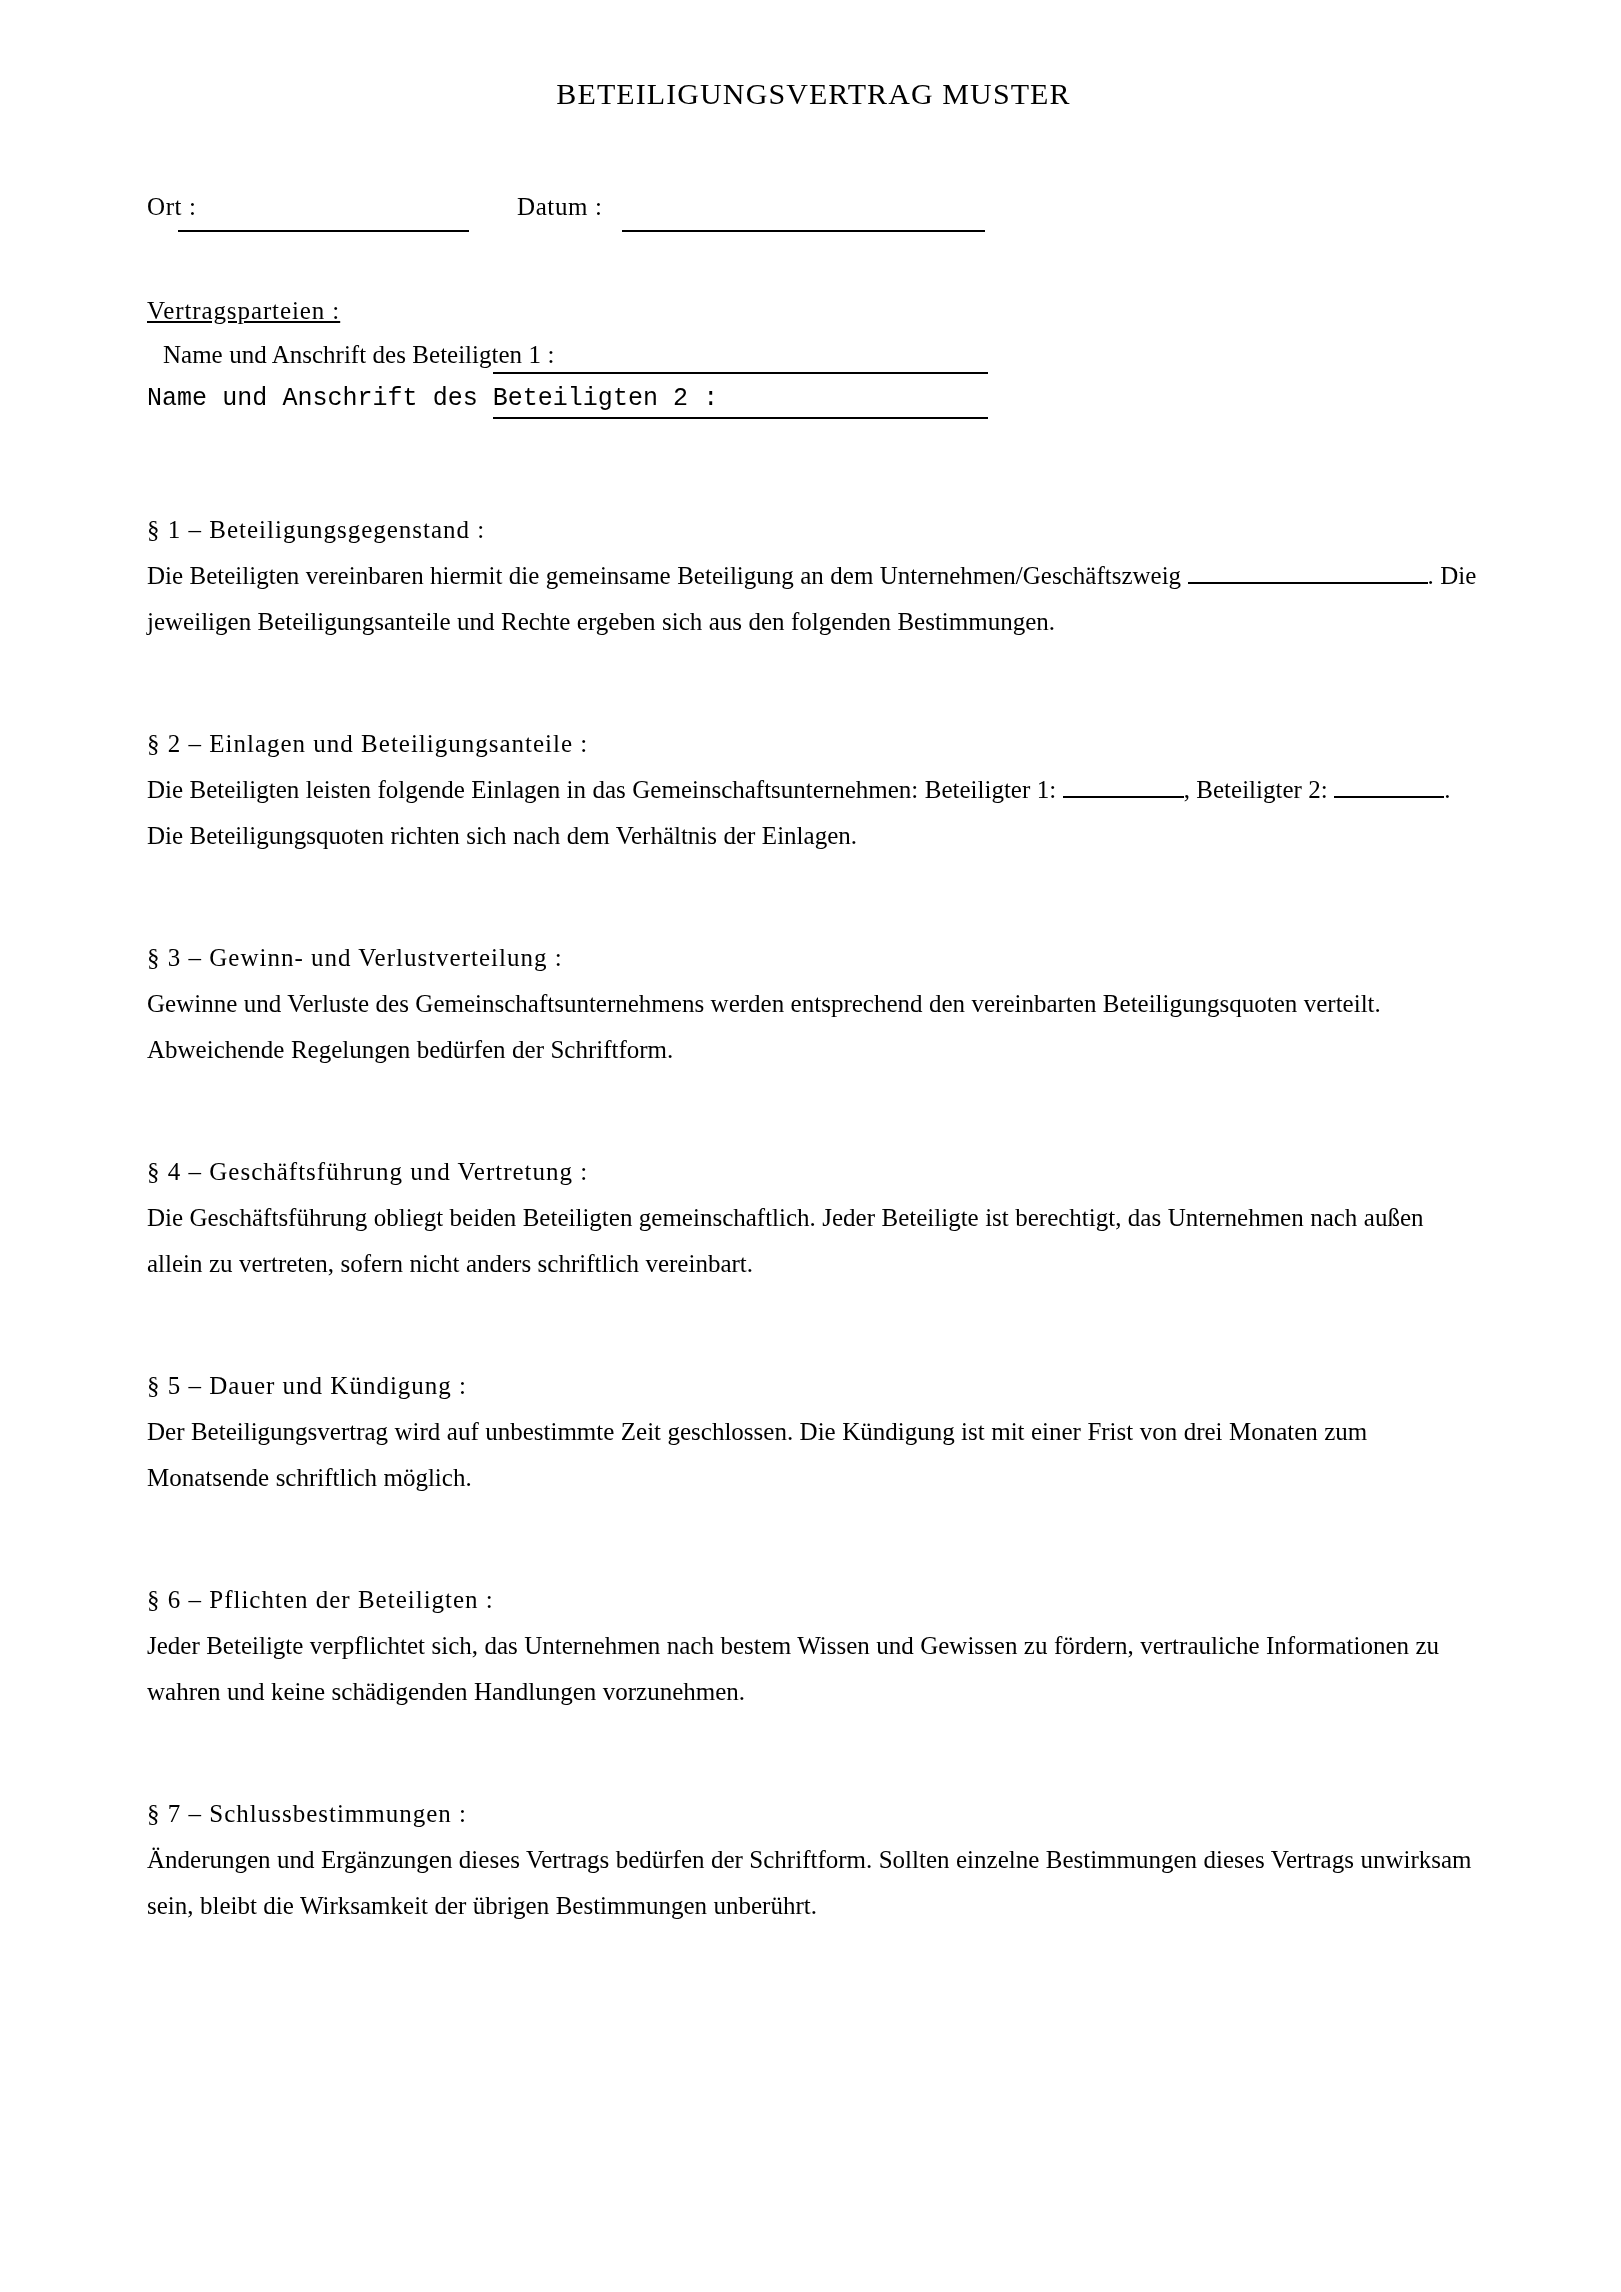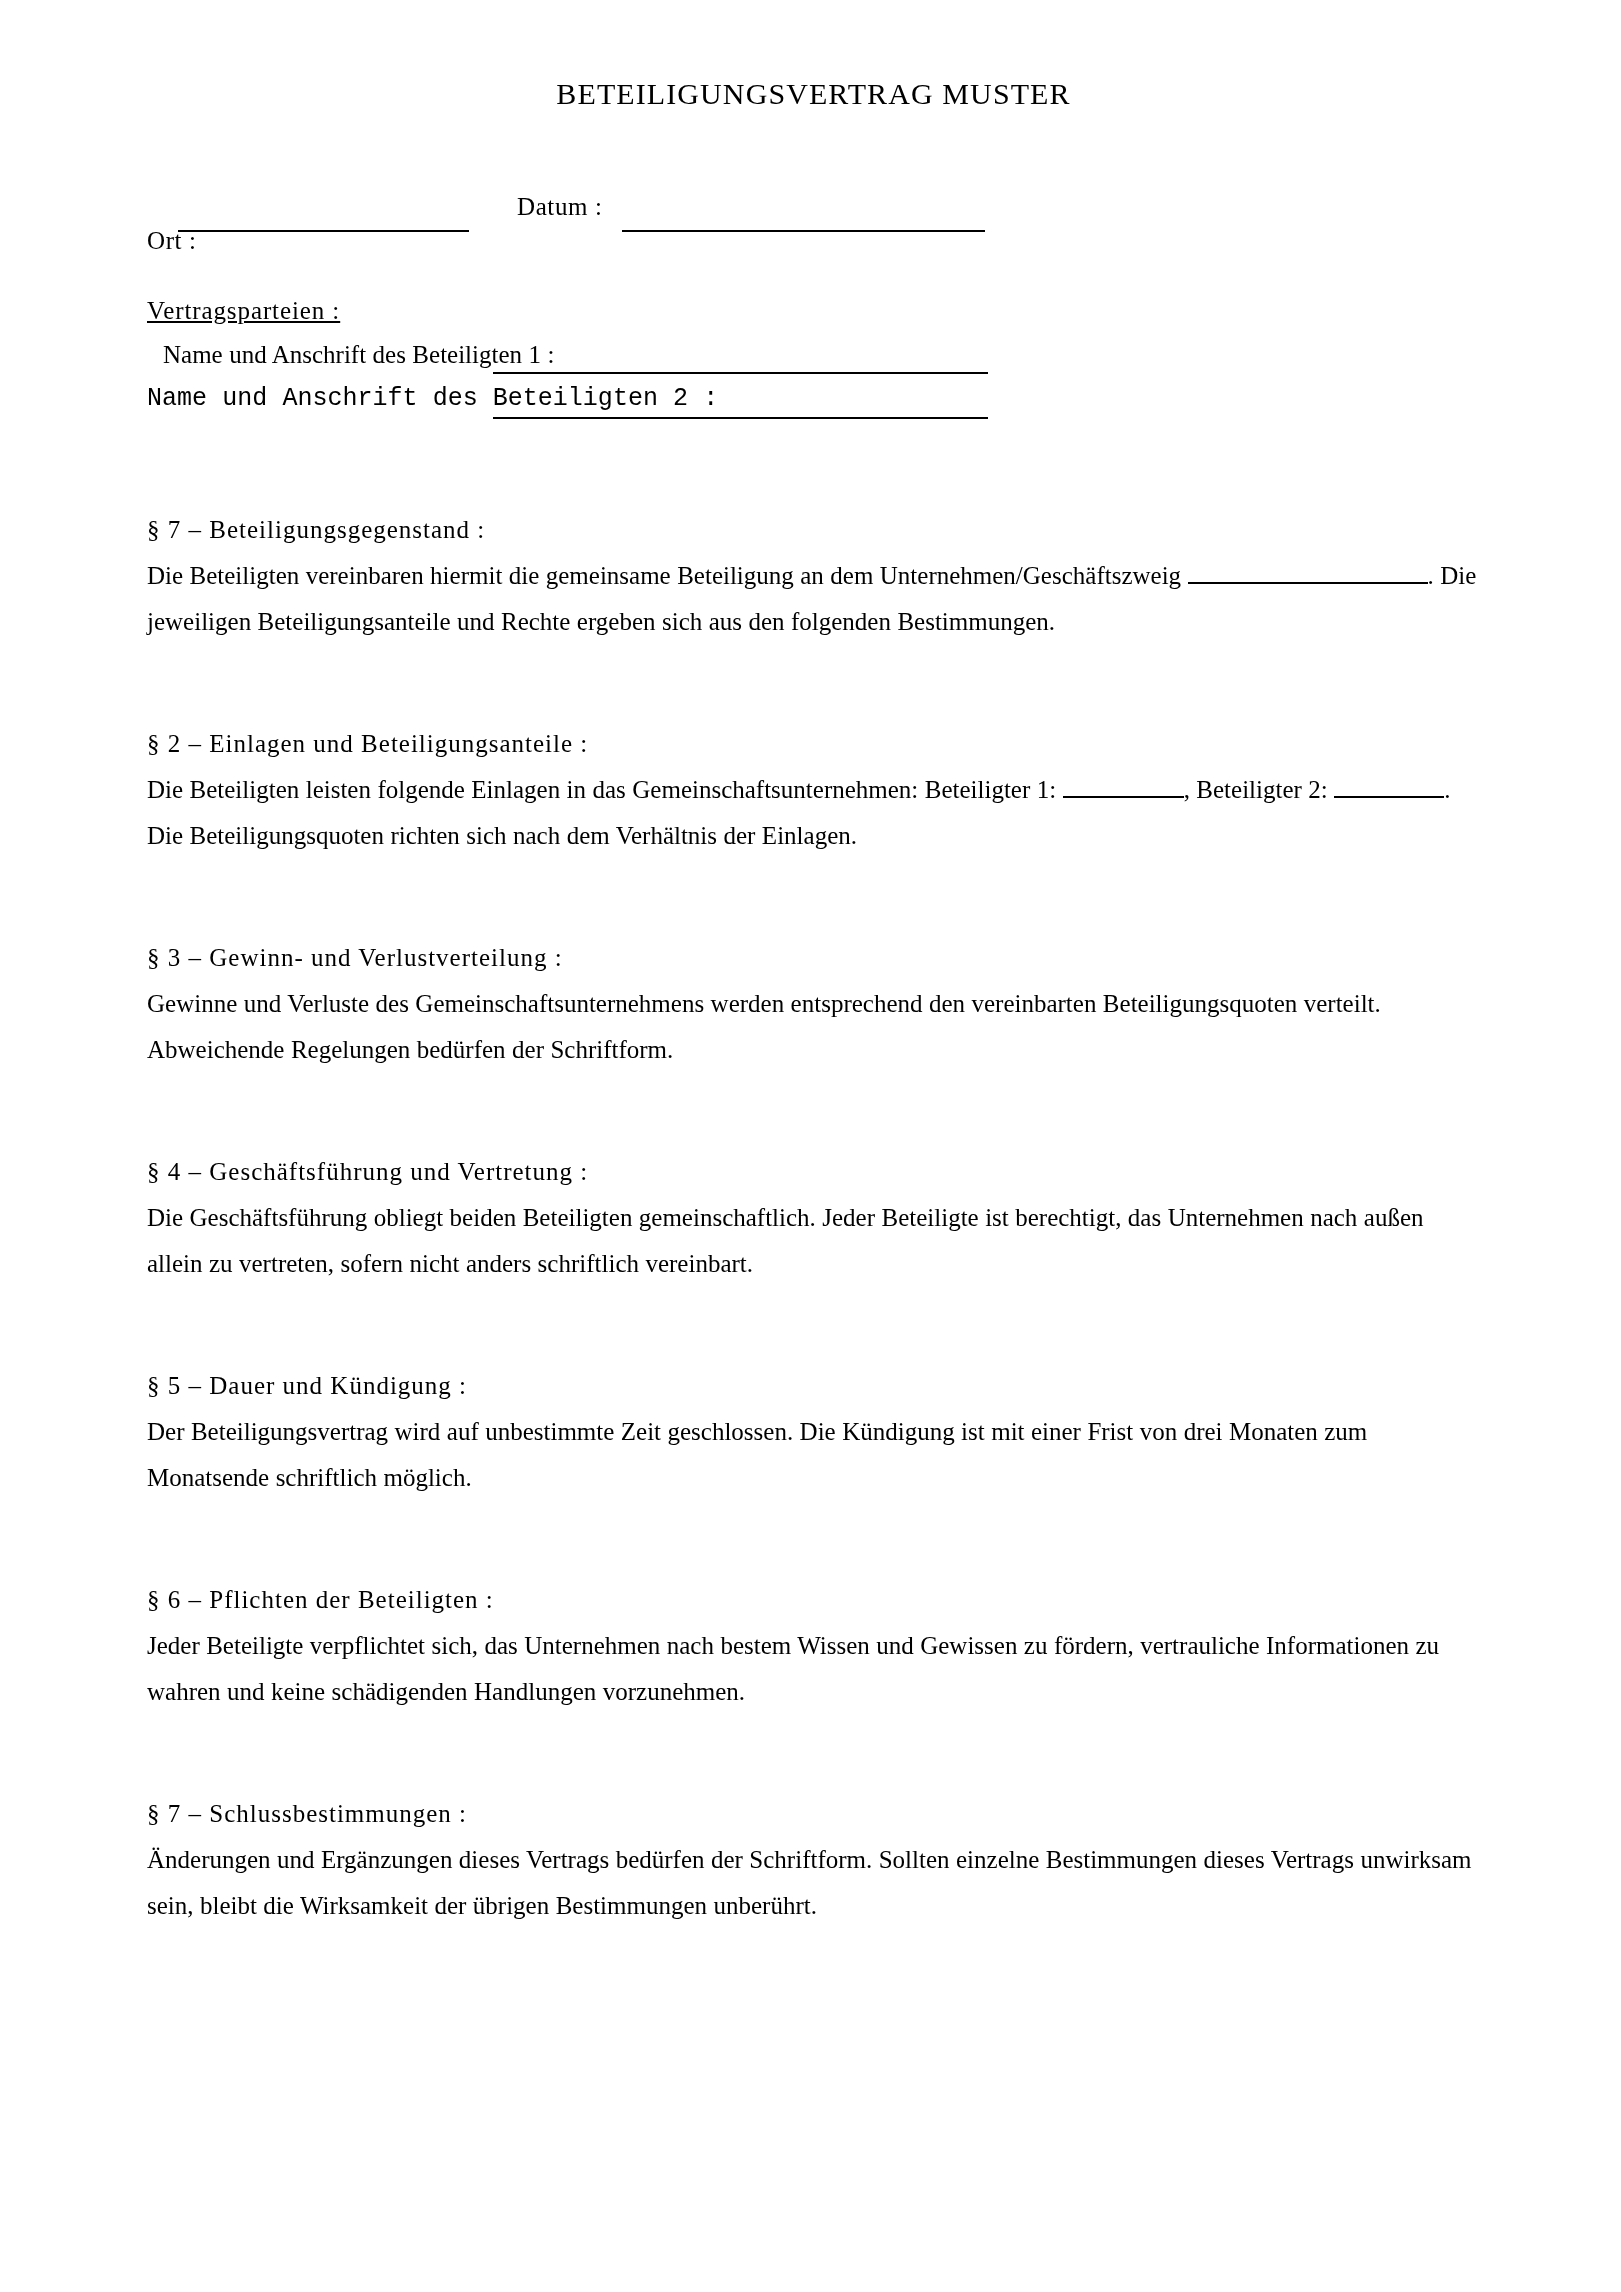--- a/index.html
+++ b/index.html
@@ -72,21 +72,20 @@
     height: 61px;
     margin-top: 82px;
   }
   .meta-label-ort {
     position: absolute;
     left: 0px;
     top: 0px;
     font-size: 25px;
     letter-spacing: 0.6px;
     white-space: pre;
-    margin-top: 34px;
   }
   .meta-rule-ort {
     position: absolute;
     left: 31px;
     top: 37px;
     width: 291px;
     height: 0;
     border-bottom: 2.9px solid #000;
   }
   .meta-label-datum {
@@ -181,21 +180,21 @@
 
     <div class="parties">
       <div class="parties-title label-spaced">Vertragsparteien :</div>
       <div class="party-row-1 body-line">Name und Anschrift des Beteiligten 1 :</div>
       <div class="party-row-2 body-line">Name und Anschrift des Beteiligten 2 :</div>
       <span class="party-rule-1"></span>
       <span class="party-rule-2"></span>
     </div>
 
     <div class="section section-gap-large">
-      <div class="section-heading">§ 7 – Beteiligungsgegenstand :</div>
+      <div class="section-heading">§ 1 – Beteiligungsgegenstand :</div>
       <div class="section-body body-line"><span>Die Beteiligten vereinbaren hiermit die gemeinsame Beteiligung an dem Unternehmen/Geschäftszweig</span> <span class="blank-fill blank-lg"></span><span>. Die jeweiligen Beteiligungsanteile und Rechte ergeben sich aus den folgenden Bestimmungen.</span></div>
     </div>
 
     <div class="section section-gap-large">
       <div class="section-heading">§ 2 – Einlagen und Beteiligungsanteile :</div>
       <div class="section-body body-line"><span>Die Beteiligten leisten folgende Einlagen in das Gemeinschaftsunternehmen: Beteiligter 1: </span><span class="blank-fill blank-sm"></span><span>, Beteiligter 2: </span><span class="blank-fill blank-md"></span><span>. Die Beteiligungsquoten richten sich nach dem Verhältnis der Einlagen.</span></div>
     </div>
 
     <div class="section section-gap-large">
       <div class="section-heading">§ 3 – Gewinn- und Verlustverteilung :</div>

